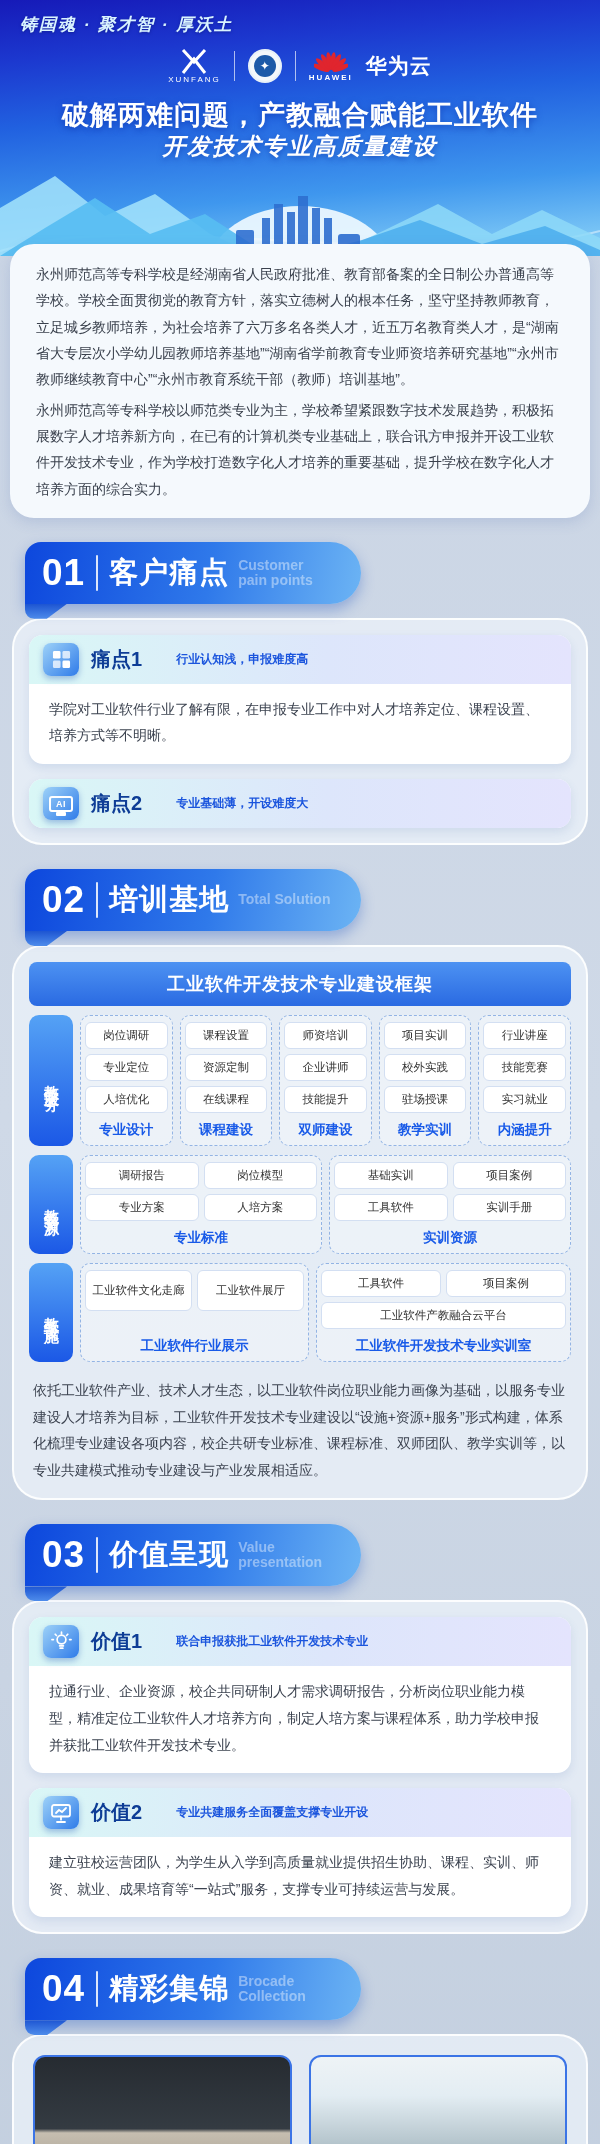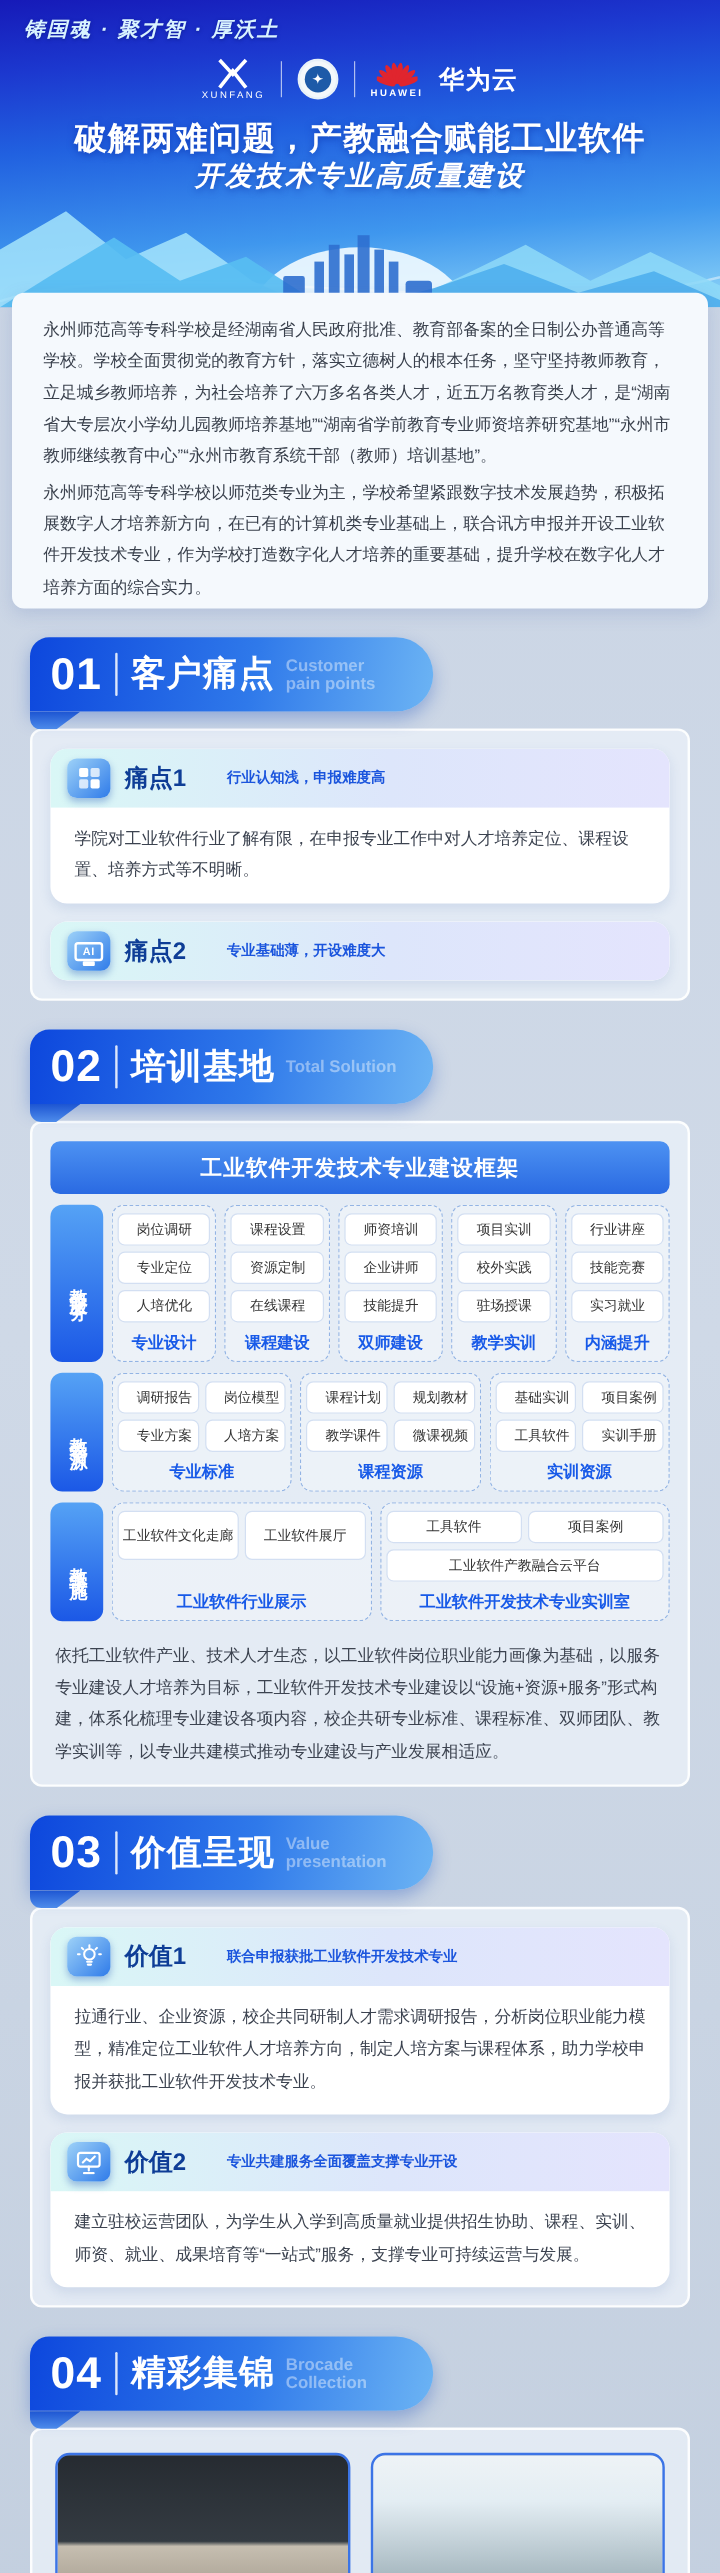--- a/index.html
+++ b/index.html
@@ -16,39 +16,39 @@
   .emblem { width:34px; height:34px; border-radius:50%; background:#f4f8fb; border:2px solid #e8f1f8; display:flex; align-items:center; justify-content:center; }
   .emblem-inner { width:22px; height:22px; border-radius:50%; background:#1d5aa8; color:#fff; display:flex; align-items:center; justify-content:center; font-size:12px; }
   .logo-hw { display:flex; flex-direction:column; align-items:center; color:#fff;text-align:center; }
   .logo-hw-label { font-size:8px; letter-spacing:2px; font-weight:bold; margin-top:-2px; }
   .hw-cloud { font-size:21px; color:#fff; font-weight:bold; letter-spacing:1px; }
   .banner-title1 { position:absolute; top:97px; width:100%; text-align:center; font-size:27px; font-weight:bold; color:#fff; letter-spacing:1px; text-shadow:0 2px 6px rgba(8,40,160,.55); }
   .banner-title2 { position:absolute; top:131px; width:100%; text-align:center; font-size:23px; font-weight:bold; color:#fff; letter-spacing:2px; text-shadow:0 2px 6px rgba(8,40,160,.55);font-style:italic; }
   .hills { position:absolute; bottom:0; left:0; width:600px; height:110px; }
 
   
-  .intro-card { margin:-12px 10px 0; position:relative; background:#f5f9fd; border-radius:10px; padding:17px 26px 5px; box-shadow:0 4px 14px rgba(70,100,170,.18); }
+  .intro-card { margin:-12px 10px 0; position:relative; background:#f5f9fd; border-radius:24px; padding:17px 26px 16px; box-shadow:0 4px 14px rgba(70,100,170,.18); }
   .intro-card p { font-size:14px; line-height:1.88; color:#3a414d; }
   .intro-card p + p { margin-top:4px; }
 
   
   .sec-head { position:relative; margin:24px 0 0 25px; width:336px; height:62px; border-radius:16px 31px 31px 0;
     background:linear-gradient(100deg,#0d47dd 0%,#2f79ea 55%,#6cb4f4 100%);
     display:flex; align-items:center; color:#fff; box-shadow:0 6px 14px rgba(30,80,190,.35); z-index:2; }
   .sec-head::after { content:""; position:absolute; left:0; top:100%; width:42px; height:15px;
     background:linear-gradient(180deg,#1d55d2,#4e8ceb); border-radius:0 0 16px 10px;
     clip-path:polygon(0 0,100% 0,52% 100%,0 100%); }
   .sec-num { font-size:37px; font-weight:bold; padding:0 11px 0 17px; letter-spacing:1px; }
   .sec-div { width:2px; height:36px; background:rgba(255,255,255,.85); border-radius:1px; }
   .sec-title { font-size:29px; font-weight:bold; margin:0 9px 0 11px; letter-spacing:1px; white-space:nowrap; }
   .sec-en { font-size:14px; font-weight:bold; color:rgba(255,255,255,.42); line-height:1.08; white-space:nowrap; }
   .sec-en span { display:block; }
 
   
-  .sec-wrap { margin:14px 25px 0; background:rgba(235,241,249,.78); border:2px solid rgba(255,255,255,.9); border-radius:10px; padding:15px; }
+  .sec-wrap { margin:14px 12px 0; background:rgba(235,241,249,.78); border:2px solid rgba(255,255,255,.9); border-radius:30px; padding:15px; }
 
   
   .pv-card { border-radius:14px; overflow:hidden; background:#fff; box-shadow:0 4px 10px rgba(80,110,180,.14); }
   .pv-card + .pv-card { margin-top:15px; }
   .pv-head { display:flex; align-items:center; padding:8px 14px; background:linear-gradient(90deg,#d9f7f6 0%,#dde6fb 55%,#e4e4fd 100%); }
   .pv-icon { width:36px; height:33px; border-radius:8px; background:linear-gradient(135deg,#9ed2f8,#2f7be9); display:flex; align-items:center; justify-content:center; box-shadow:0 3px 6px rgba(30,80,180,.35); flex:none; position:relative; }
   .pv-label { font-size:20px; font-weight:bold; color:#0e3d96; margin-left:12px; white-space:nowrap; }
   .pv-headline { font-size:12px; font-weight:bold; color:#1b55dd; margin-left:34px; white-space:nowrap; }
   .pv-body { padding:12px 20px 15px; font-size:14px; line-height:1.9; color:#3c4350; }
   .icon-monitor { position:relative; width:24px; height:16px; border:2px solid #fff; border-radius:3px; display:flex; align-items:center; justify-content:center; }
@@ -236,29 +236,20 @@
         <div class="fw-grid2">
           <div class="fw-chip">调研报告</div>
           <div class="fw-chip">岗位模型</div>
           <div class="fw-chip">专业方案</div>
           <div class="fw-chip">人培方案</div>
         </div>
         <div class="fw-col-label">专业标准</div>
       </div>
       <div class="fw-col">
         <div class="fw-grid2">
-          <div class="fw-chip">课程计划</div>
-          <div class="fw-chip">规划教材</div>
-          <div class="fw-chip">教学课件</div>
-          <div class="fw-chip">微课视频</div>
-        </div>
-        <div class="fw-col-label">课程资源</div>
-      </div>
-      <div class="fw-col">
-        <div class="fw-grid2">
           <div class="fw-chip">基础实训</div>
           <div class="fw-chip">项目案例</div>
           <div class="fw-chip">工具软件</div>
           <div class="fw-chip">实训手册</div>
         </div>
         <div class="fw-col-label">实训资源</div>
       </div>
     </div>
 
     <div class="fw-row">

